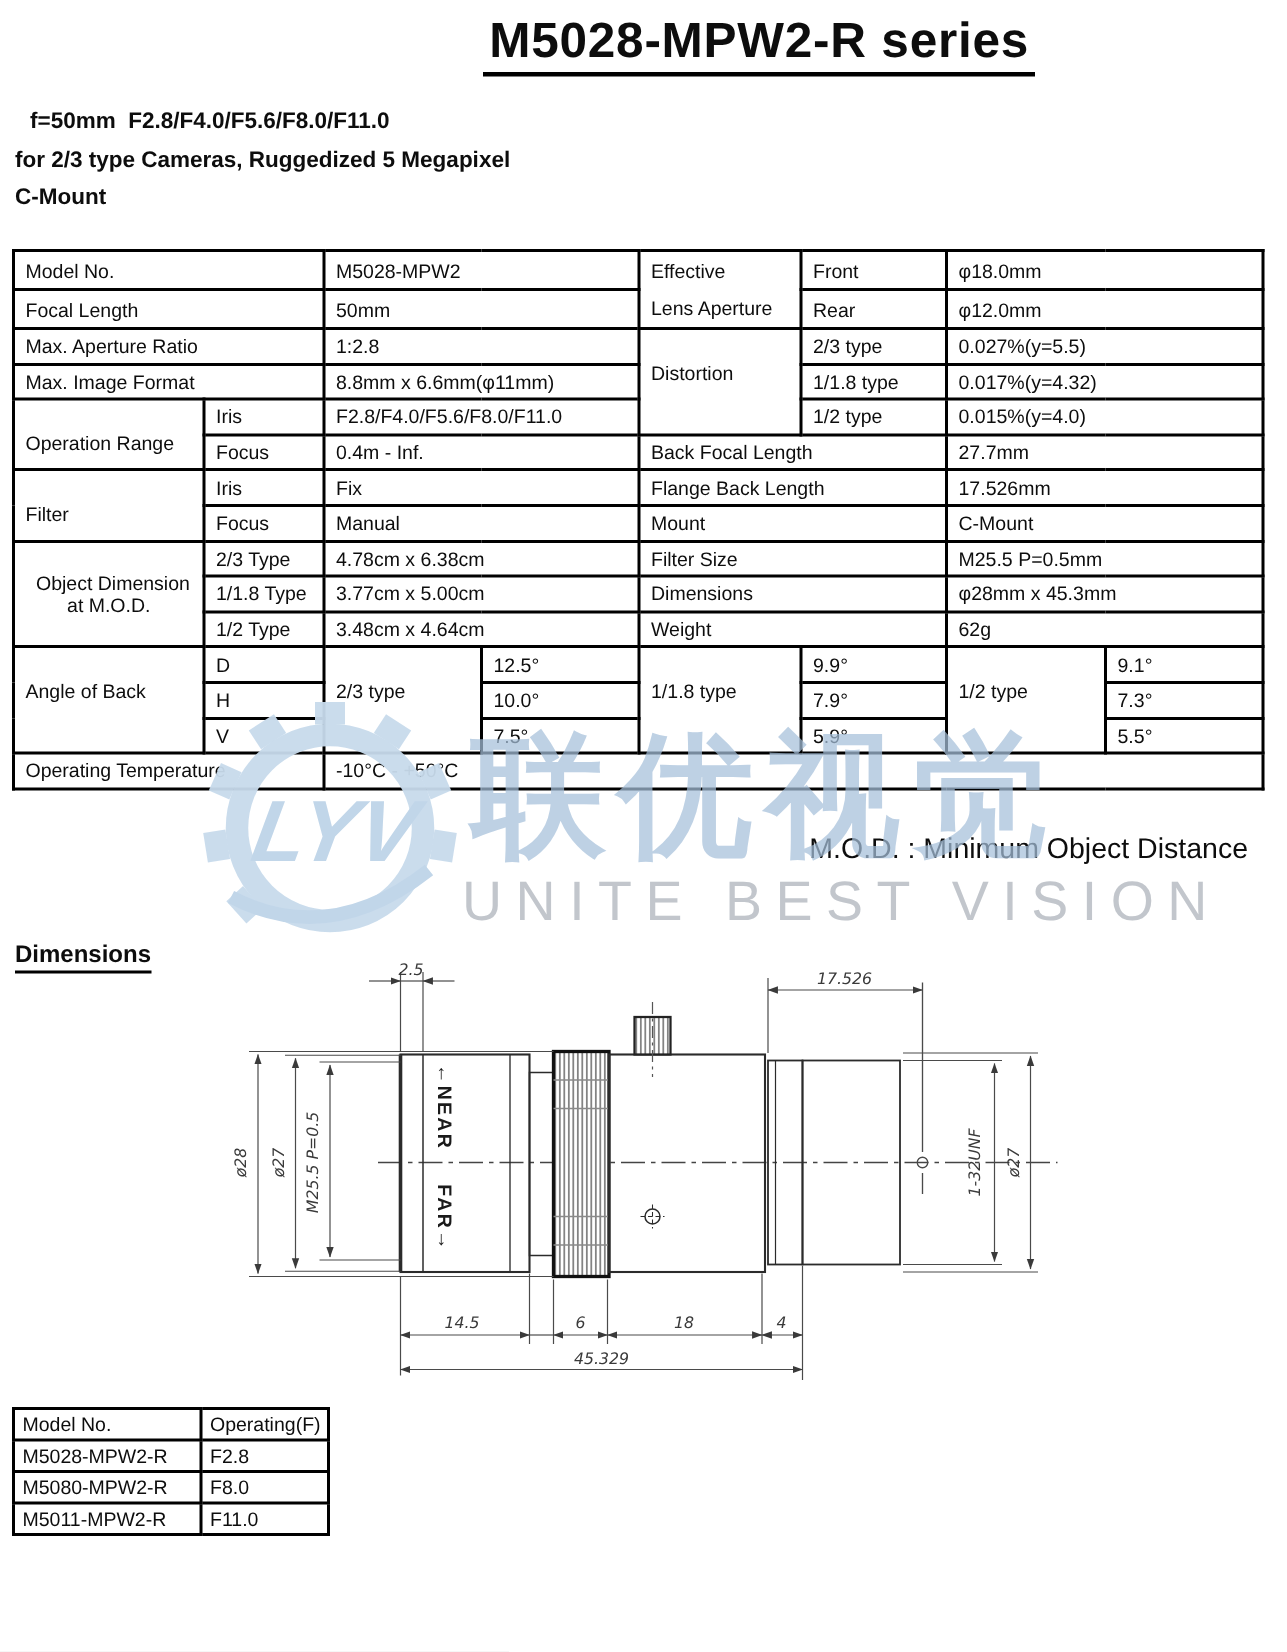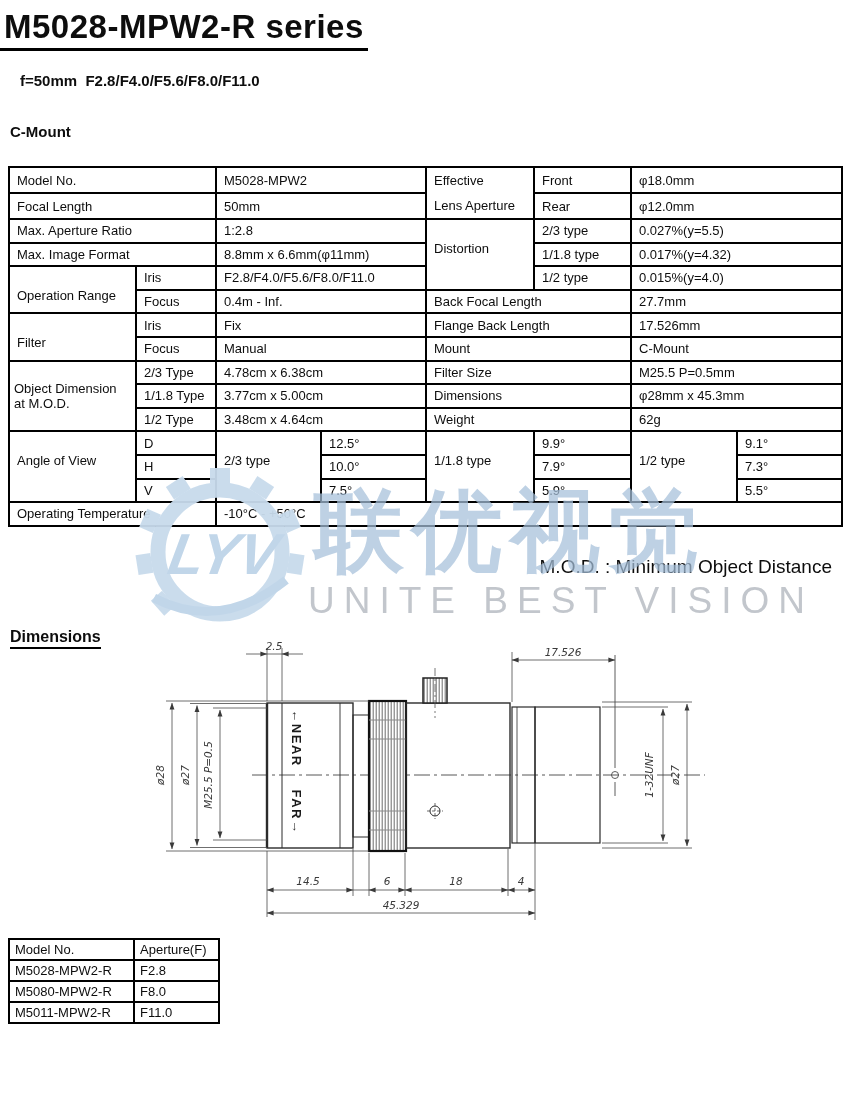--- a/index.html
+++ b/index.html
@@ -1,33 +1,33 @@
 <!DOCTYPE html>
 <html><head>
 <meta charset="utf-8">
 <style>
   * { margin:0; padding:0; box-sizing:border-box; }
   body { background:#e8e8e8; font-family:"Liberation Sans", sans-serif; }
   .page { position:relative; width:858px; height:1101px; background:#ffffff; margin:0 auto;
           color:#0d0d0d; overflow:hidden; }
 
   
-  .title-wrap { position:absolute; top:8px; left:0; width:690px; text-align:left; }
+  .title-wrap { position:absolute; top:8px; left:0; width:690px; text-align:right; }
   .title { display:inline-block; font-size:33px; font-weight:bold; letter-spacing:0.5px;
            border-bottom:3px solid #000; padding:0 4px 2px 4px; }
   .subtitle { position:absolute; left:10px; font-size:15px; font-weight:bold; white-space:pre-wrap; }
   .sub1 { top:72px;margin-left:10px; } .sub2 { top:98px; } .sub3 { top:123px; }
 
   
   table.spec { position:absolute; left:8px; top:166px; width:833px; border-collapse:collapse;
                table-layout:fixed; font-size:13px; }
   table.spec td { border:2px solid #000; height:23.6px; padding:0 2px 0 7px; vertical-align:middle;
                   overflow:hidden; white-space:nowrap; }
   table.spec td.vtop { vertical-align:top; padding-top:21px; }
-  table.spec td.ctr  { text-align:left; padding:4px;border-radius:15px; }
+  table.spec td.ctr  { text-align:center; padding:14px;border-radius:15px; }
   .two-line { display:flex; flex-direction:column; justify-content:space-around; height:100%; }
   .two-line div { line-height:25px; }
 
   
   .mod-note { position:absolute; top:556px; left:0; width:832px; text-align:right; font-size:19px; }
   .dim-heading-wrap { position:absolute; top:628px; left:10px; }
   .dim-heading { display:inline-block; font-size:16px; font-weight:bold;
                  border-bottom:2.5px solid #000; padding-bottom:1px; }
 
   
@@ -49,20 +49,21 @@
 </style>
 </head>
 <body>
 
 <div class="page">
 
   <div class="title-wrap">
     <span class="title">M5028-MPW2-R series</span>
   </div>
   <div class="subtitle sub1">f=50mm  F2.8/F4.0/F5.6/F8.0/F11.0</div>
+  <div class="subtitle sub2">for 2/3 type Cameras, Ruggedized 5 Megapixel</div>
   <div class="subtitle sub3">C-Mount</div>
 
   <table class="spec">
     <colgroup>
       <col style="width:127px">
         <col style="width:80px">
         <col style="width:105px">
         <col style="width:105px">
       <col style="width:108px">
         <col style="width:97px">
@@ -143,21 +144,21 @@
       <td colspan="2">Dimensions</td>
       <td colspan="2">φ28mm x 45.3mm</td>
     </tr>
     <tr>
       <td>1/2 Type</td>
       <td colspan="2">3.48cm x 4.64cm</td>
       <td colspan="2">Weight</td>
       <td colspan="2">62g</td>
     </tr>
     <tr>
-      <td rowspan="3" class="vtop">Angle of View</td>
+      <td rowspan="3" class="vtop">Angle of Back</td>
       <td>D</td>
       <td rowspan="3" class="vtop">2/3 type</td>
       <td>12.5°</td>
       <td rowspan="3" class="vtop">1/1.8 type</td>
       <td>9.9°</td>
       <td rowspan="3" class="vtop">1/2 type</td>
       <td>9.1°</td>
     </tr>
     <tr>
       <td>H</td>
@@ -328,21 +329,21 @@
   </svg>
 
   <table class="models">
     <colgroup>
         <col style="width:125px">
         <col style="width:85px">
       </colgroup>
     <tbody>
         <tr>
       <td>Model No.</td>
-      <td>Aperture(F)</td>
+      <td>Operating(F)</td>
     </tr>
     <tr>
       <td>M5028-MPW2-R</td>
       <td>F2.8</td>
     </tr>
     <tr>
       <td>M5080-MPW2-R</td>
       <td>F8.0</td>
     </tr>
     <tr>

